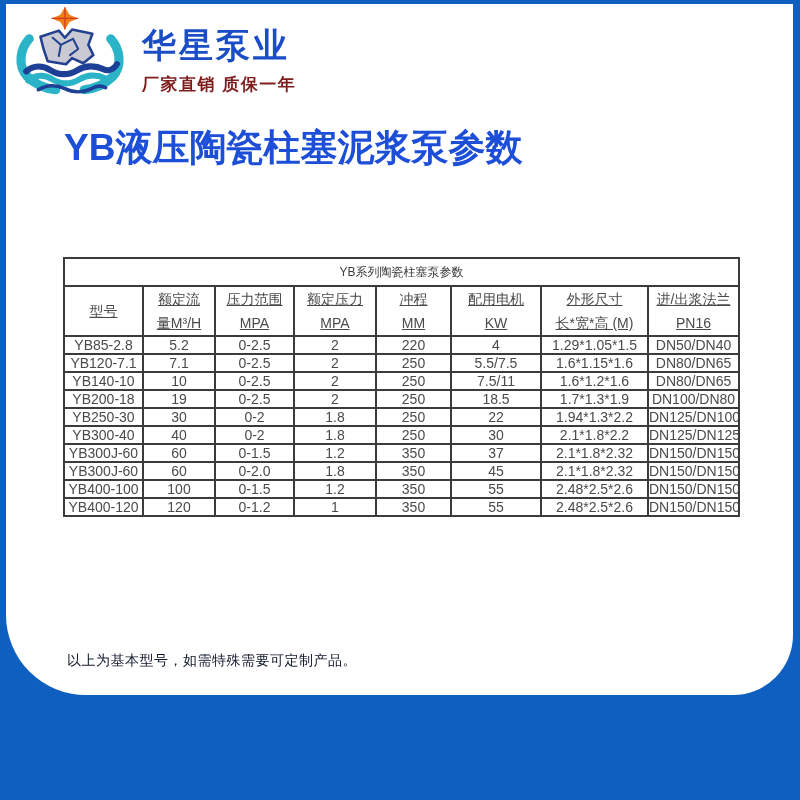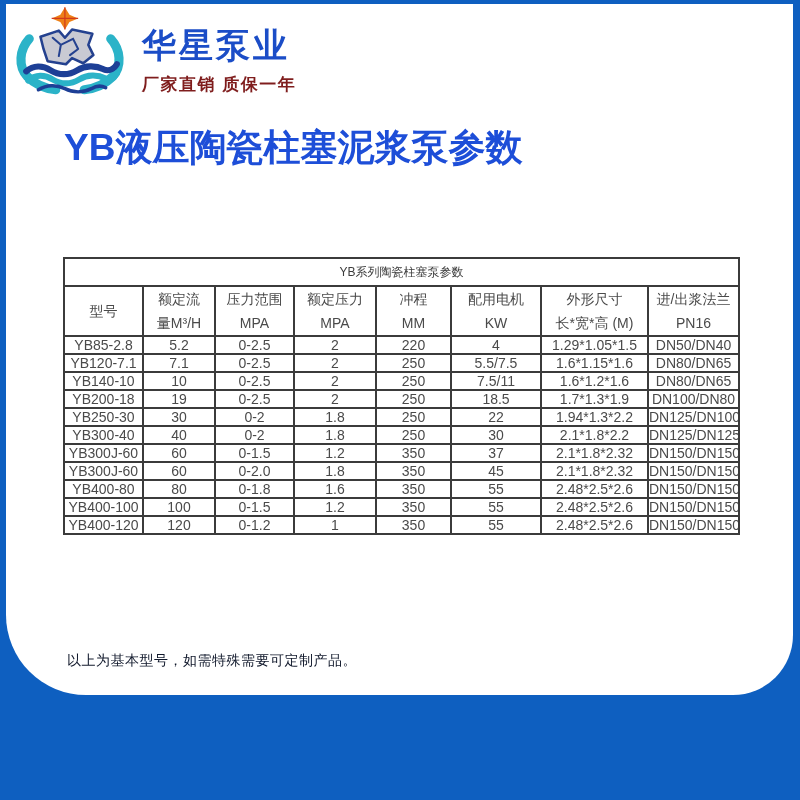--- a/index.html
+++ b/index.html
@@ -30,21 +30,21 @@
   table.spec {
     position:absolute; left:57px; top:253px;
     border-collapse:collapse; table-layout:fixed; width:675px;
     font-size:14px; color:#4a4a4a;
   }
   table.spec th, table.spec td {
     border:2px solid #3b3b3b; padding:0; text-align:center; vertical-align:middle;
     font-weight:400; overflow:hidden; white-space:nowrap;
   }
   tr.caption-row { height:28px; }
-  tr.header-row { height:42px; }
+  tr.header-row { height:42px;text-decoration:underline; }
   tbody tr { height:16px; }
   th.caption { font-size:12px; color:#3c3c3c; }
   .hdr-line { line-height:24px; }
   .footer-note {
     position:absolute; left:61px; top:648px;
     font-size:14px; color:#0f172a; letter-spacing:0.5px;
   }
 </style>
 </head>
 <body>
@@ -199,30 +199,20 @@
           <td>YB300J-60</td>
           <td>60</td>
           <td>0-2.0</td>
           <td>1.8</td>
           <td>350</td>
           <td>45</td>
           <td>2.1*1.8*2.32</td>
           <td>DN150/DN150</td>
         </tr>
         <tr>
-          <td>YB400-80</td>
-          <td>80</td>
-          <td>0-1.8</td>
-          <td>1.6</td>
-          <td>350</td>
-          <td>55</td>
-          <td>2.48*2.5*2.6</td>
-          <td>DN150/DN150</td>
-        </tr>
-        <tr>
           <td>YB400-100</td>
           <td>100</td>
           <td>0-1.5</td>
           <td>1.2</td>
           <td>350</td>
           <td>55</td>
           <td>2.48*2.5*2.6</td>
           <td>DN150/DN150</td>
         </tr>
         <tr>

